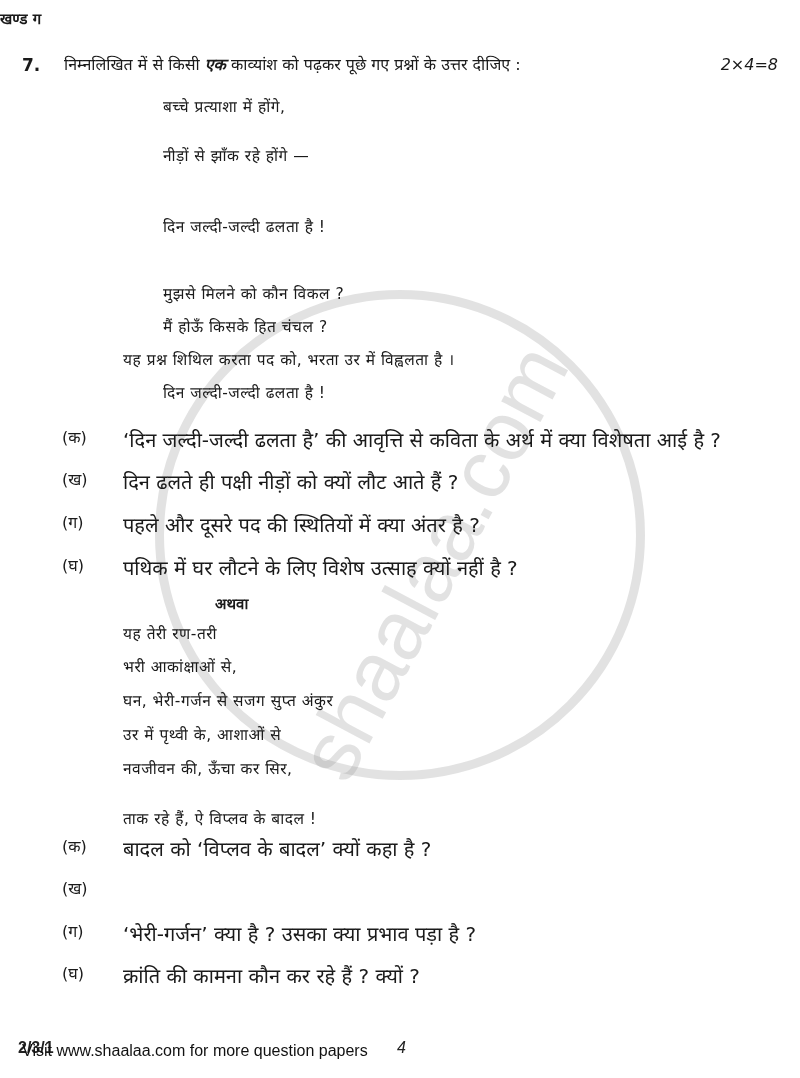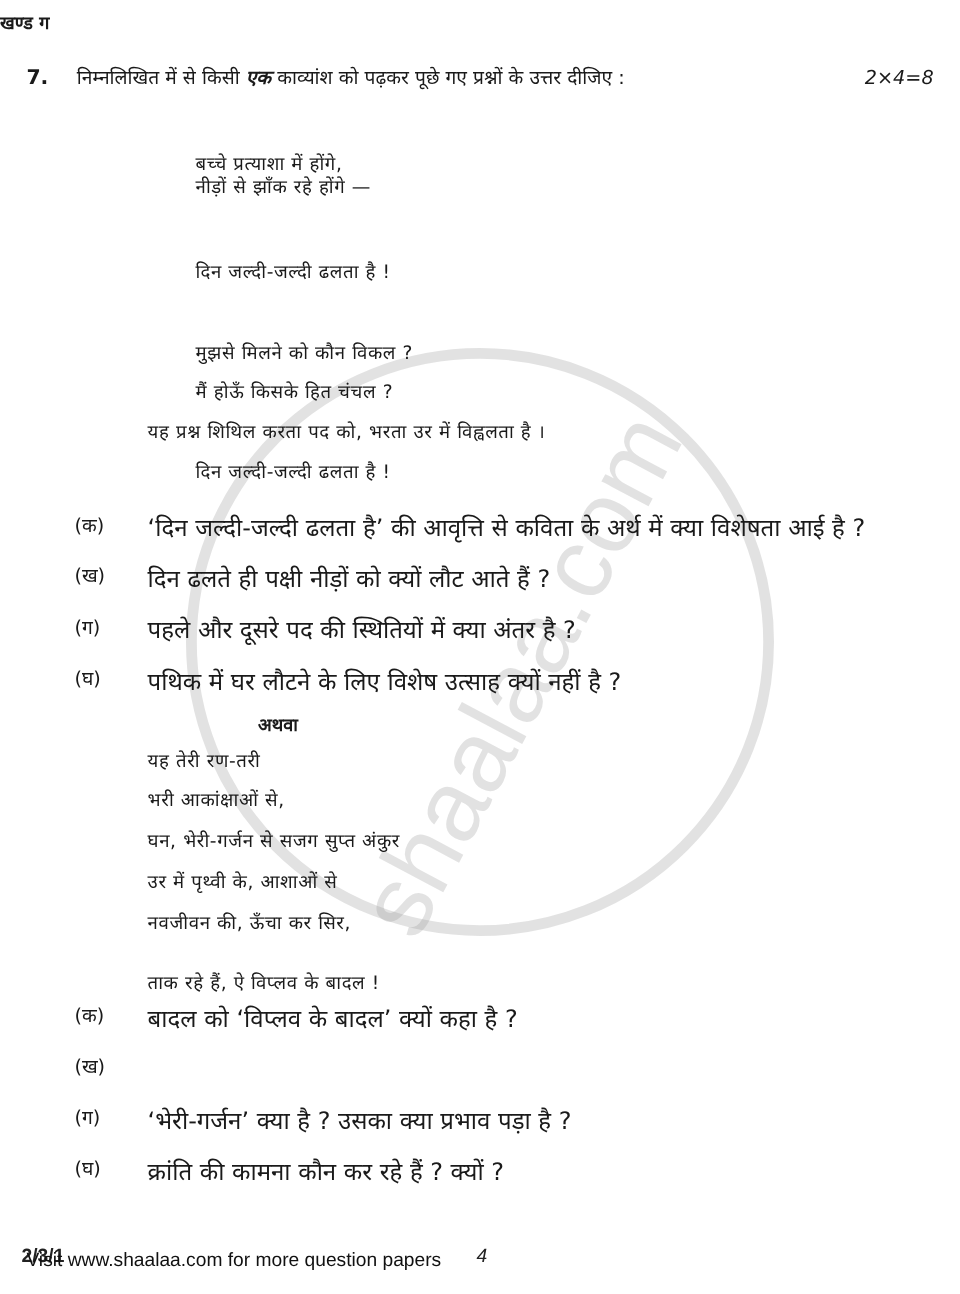--- a/index.html
+++ b/index.html
@@ -123,21 +123,21 @@
 
   <div class="watermark"></div>
   <div class="watermark-text">shaalaa.com</div>
 
   <div class="abs section-title">खण्ड ग</div>
 
   <div class="abs q-num">7.</div>
   <div class="abs q-instr"><span>निम्नलिखित में से किसी </span><b>एक</b><span> काव्यांश को पढ़कर पूछे गए प्रश्नों के उत्तर दीजिए :</span></div>
   <div class="abs q-marks">2×4=8</div>
 
-  <div class="abs poem-line" style="left:163px; top:130px;">बच्चे प्रत्याशा में होंगे,</div>
+  <div class="abs poem-line" style="left:163px; top:100px;">बच्चे प्रत्याशा में होंगे,</div>
   <div class="abs poem-line" style="left:163px; top:149px;">नीड़ों से झाँक रहे होंगे —</div>
   <div class="abs poem-line" style="left:163px; top:220px;">दिन जल्दी-जल्दी ढलता है !</div>
 
   <div class="abs poem-line" style="left:163px; top:287px;">मुझसे मिलने को कौन विकल ?</div>
   <div class="abs poem-line" style="left:163px; top:320px;">मैं होऊँ किसके हित चंचल ?</div>
   <div class="abs poem-line" style="left:123px; top:353px;">यह प्रश्न शिथिल करता पद को, भरता उर में विह्वलता है ।</div>
   <div class="abs poem-line" style="left:163px; top:386px;">दिन जल्दी-जल्दी ढलता है !</div>
 
   <div class="abs sub-label" style="top:430px;">(क)</div>
   <div class="abs sub-text" style="top:430px;">‘दिन जल्दी-जल्दी ढलता है’ की आवृत्ति से कविता के अर्थ में क्या विशेषता आई है ?</div>

